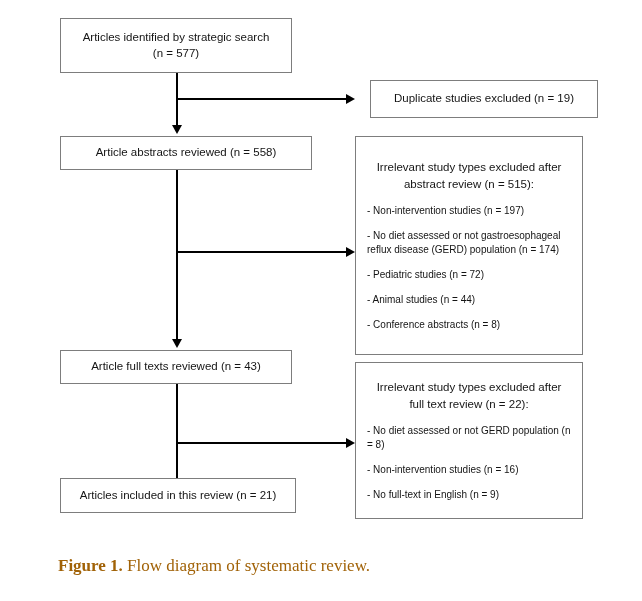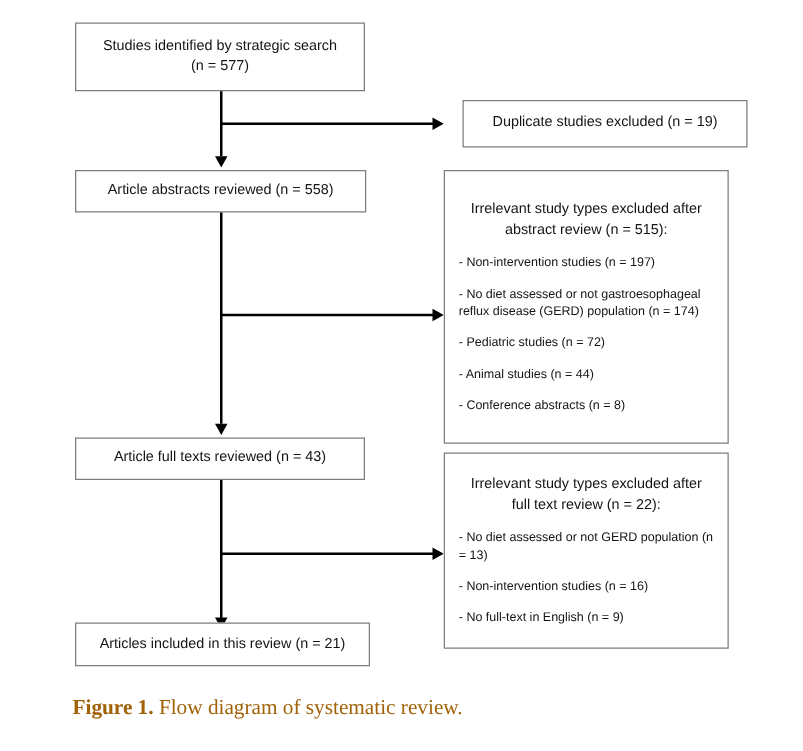--- a/index.html
+++ b/index.html
@@ -114,35 +114,35 @@
   #caption .cap-label {
     font-weight: bold;
   }
 </style>
 </head>
 <body>
 
 <div id="diagram">
 
   <div class="box centered" style="left:60px; top:18px; width:232px; height:55px;">
-    <span class="box-line">Studies identified by strategic search</span>
+    <span class="box-line">Articles identified by strategic search</span>
     <span class="box-line">(n = 577)</span>
   </div>
 
   <div class="vline" style="left:176px; top:73px; height:52px;"></div>
   <div class="arrow-down" style="left:172px; top:125px;"></div>
 
   <div class="hline" style="left:176px; top:98px; width:172px;"></div>
   <div class="arrow-right" style="left:346px; top:94px;"></div>
 
   <div class="box centered" style="left:370px; top:80px; width:228px; height:38px;">
     <span class="box-line">Duplicate studies excluded (n = 19)</span>
   </div>
 
-  <div class="box centered" style="left:60px; top:136px; width:233px; height:34px;">
+  <div class="box centered" style="left:60px; top:136px; width:252px; height:34px;">
     <span class="box-line">Article abstracts reviewed (n = 558)</span>
   </div>
 
   <div class="vline" style="left:176px; top:170px; height:169px;"></div>
   <div class="arrow-down" style="left:172px; top:339px;"></div>
 
   <div class="hline" style="left:176px; top:251px; width:172px;"></div>
   <div class="arrow-right" style="left:346px; top:247px;"></div>
 
   <div class="box excl-box" style="left:355px; top:136px; width:228px; height:219px;">
@@ -168,27 +168,27 @@
 
   <div class="hline" style="left:176px; top:442px; width:172px;"></div>
   <div class="arrow-right" style="left:346px; top:438px;"></div>
 
   <div class="box excl-box" style="left:355px; top:362px; width:228px; height:157px;">
     <div class="excl-head">
       <span class="box-line">Irrelevant study types excluded after</span>
       <span class="box-line">full text review (n = 22):</span>
     </div>
     <ul class="excl-list">
-      <li class="excl-item">- No diet assessed or not GERD population (n = 13)</li>
+      <li class="excl-item">- No diet assessed or not GERD population (n = 8)</li>
       <li class="excl-item">- Non-intervention studies (n = 16)</li>
       <li class="excl-item">- No full-text in English (n = 9)</li>
     </ul>
   </div>
 
-  <div class="box centered" style="left:60px; top:498px; width:236px; height:35px;">
+  <div class="box centered" style="left:60px; top:478px; width:236px; height:35px;">
     <span class="box-line">Articles included in this review (n = 21)</span>
   </div>
 
 </div>
 
 <div id="caption">
   <span class="cap-label">Figure 1.</span>
   <span class="cap-text">Flow diagram of systematic review.</span>
 </div>
 

